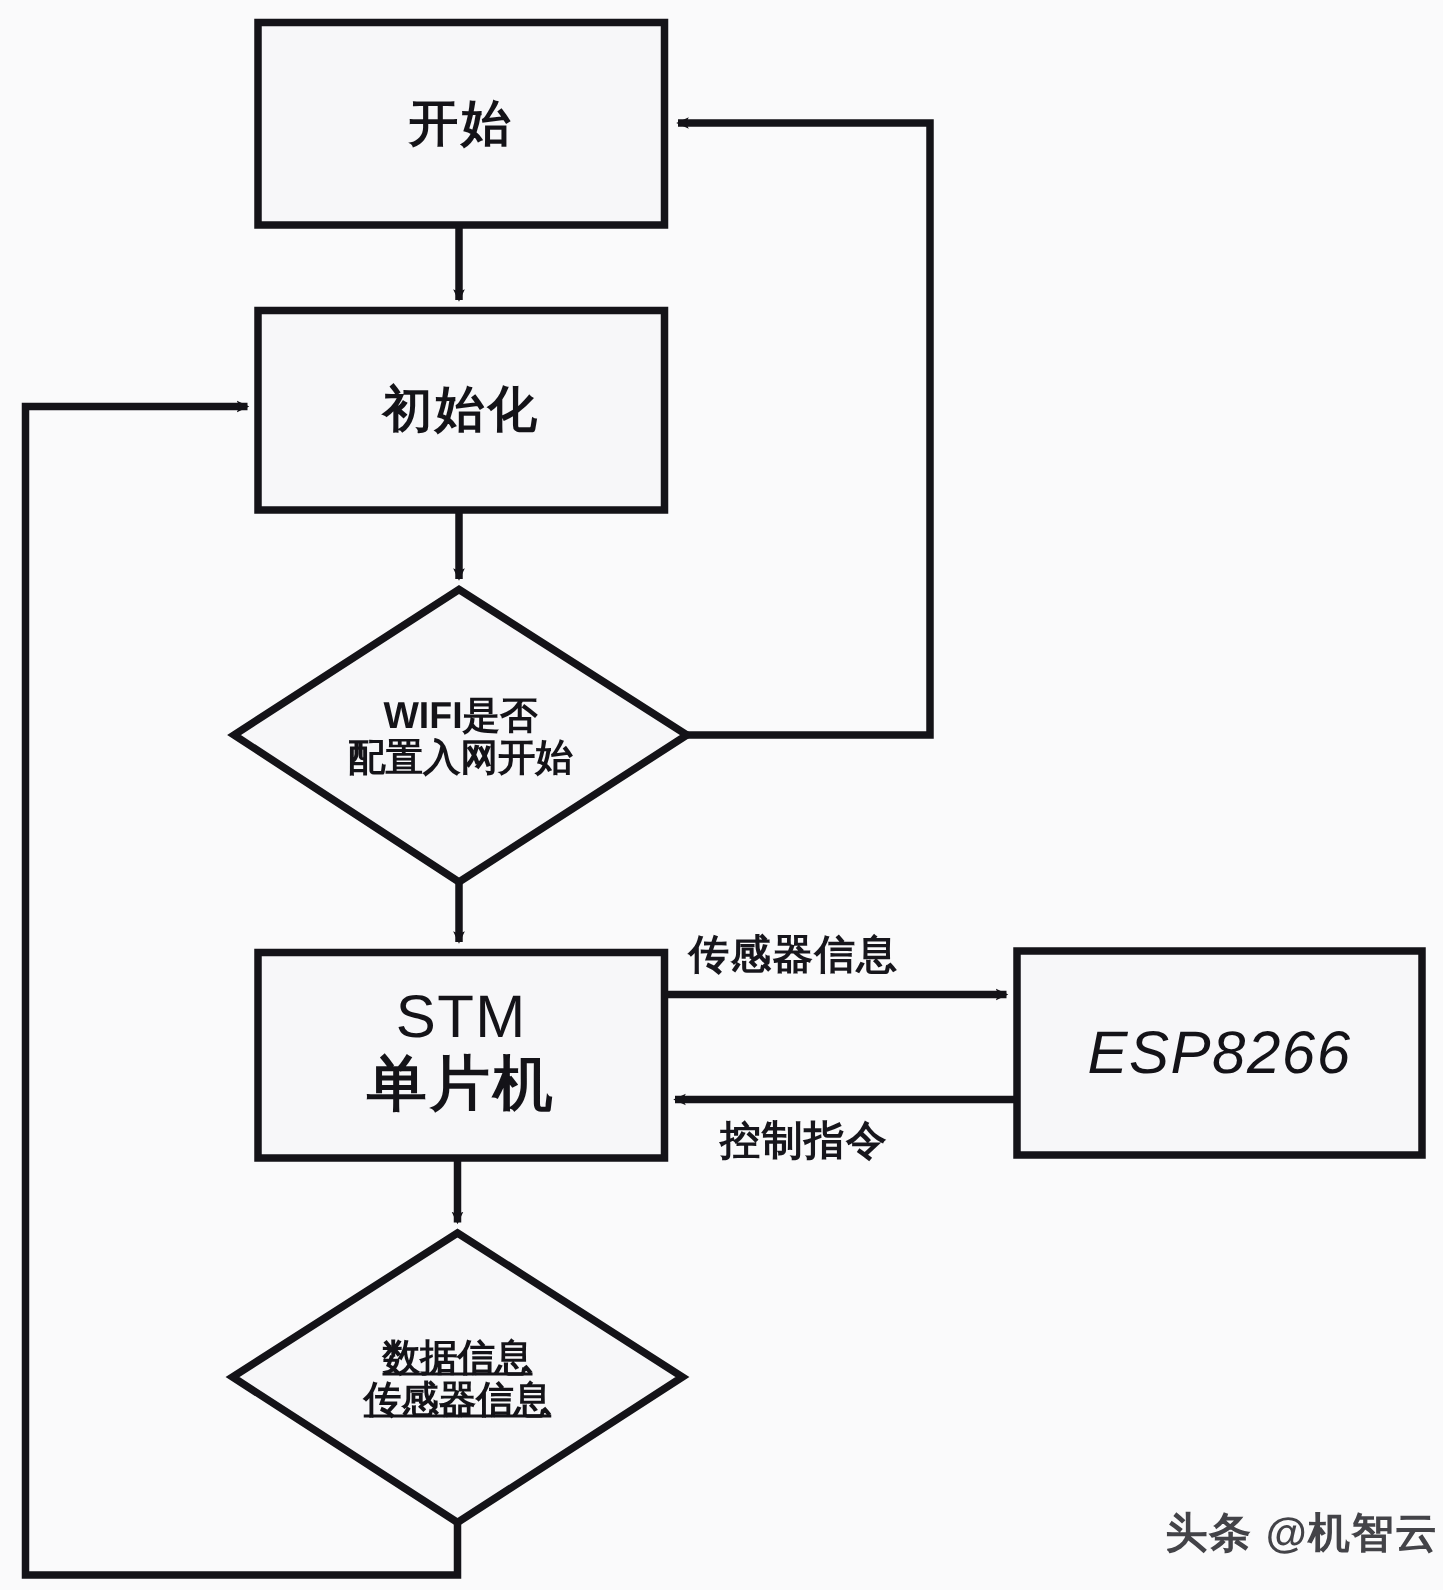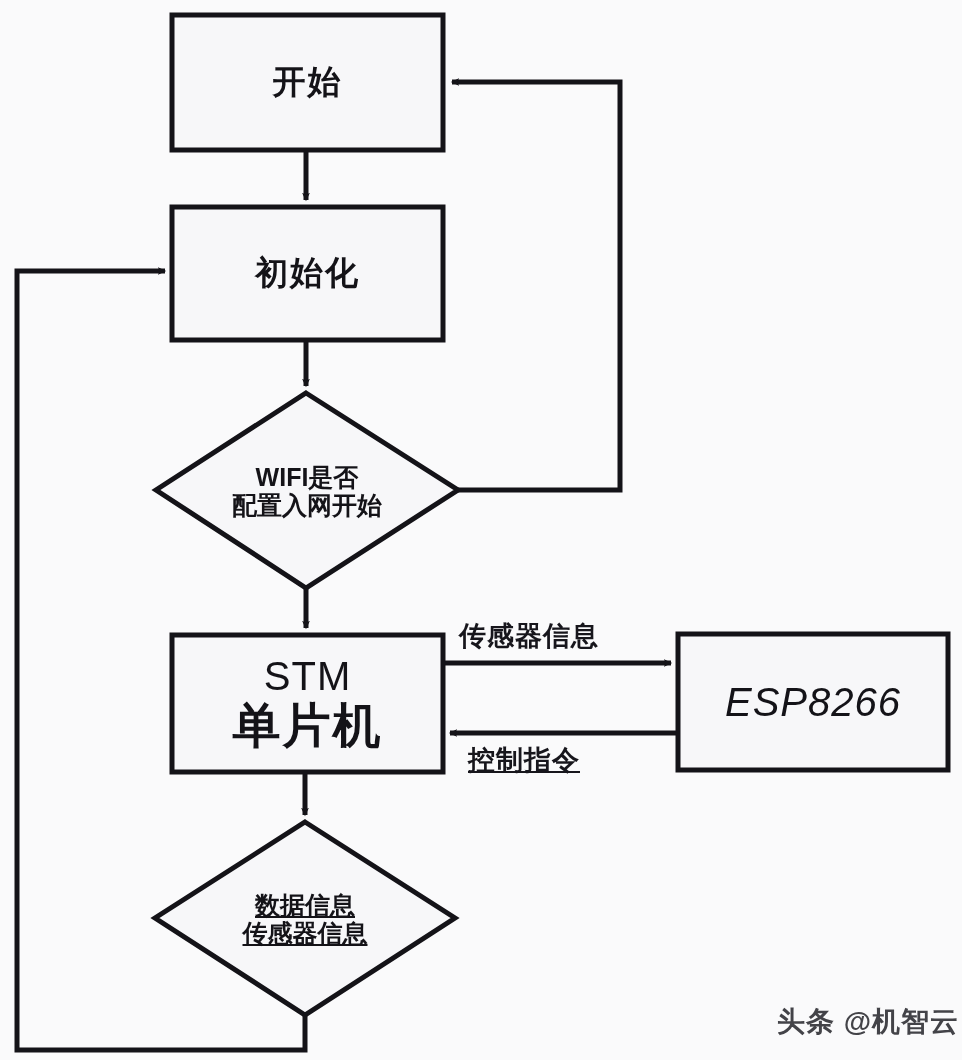--- a/index.html
+++ b/index.html
@@ -50,21 +50,21 @@
   .watermark {
     position: absolute;
     font-size: 28px;
     font-weight: 700;
     color: #2a2a30;
     letter-spacing: 1px;
     white-space: nowrap;
     opacity: 0.88;
   }
   .stm-stack .l1 { font-size: 40px; font-weight: 400; letter-spacing: 1px; }
-  .stm-stack .l2 { font-size: 48px; font-weight: 700; letter-spacing: 2px; }
+  .stm-stack .l2 { font-size: 40px; font-weight: 700; letter-spacing: 2px; }
 </style>
 </head>
 <body>
 
 <div id="canvas">
 
   <svg id="flow-svg" viewBox="0 0 962 1060">
     <defs>
       <marker id="arrowhead" markerWidth="9" markerHeight="9" refX="7.2" refY="4.5" orient="auto" markerUnits="userSpaceOnUse">
         <path d="M0,0.6 L8.4,4.5 L0,8.4 L1.9,4.5 Z" fill="#141318"></path>
@@ -98,39 +98,39 @@
 
   <div class="node-label lbl-diamond" style="left:156px; top:393px; width:302px; height:195px;">
     <span class="line">WIFI是否</span>
     <span class="line">配置入网开始</span>
   </div>
 
   <div class="node-label lbl-cn-big" style="left:172px; top:207px; width:271px; height:133px;">
     <span>初始化</span>
   </div>
 
-  <div class="node-label stm-stack" style="left:172px; top:635px; width:271px; height:137px;">
+  <div class="node-label stm-stack" style="left:172px; top:609px; width:271px; height:137px;justify-content:flex-end;">
     <span class="l1">STM</span>
     <span class="l2">单片机</span>
   </div>
 
   <div class="node-label lbl-esp" style="left:678px; top:634px; width:270px; height:136px;">
     <span>ESP8266</span>
   </div>
 
   <div class="node-label lbl-diamond" style="left:155px; top:822px; width:300px; height:193px;text-decoration:underline;">
     <span class="line">数据信息</span>
     <span class="line">传感器信息</span>
   </div>
 
   <div class="edge-label" style="left:459px; top:618px;">
     <span>传感器信息</span>
   </div>
 
-  <div class="edge-label" style="left:468px; top:742px;text-decoration:underline;">
+  <div class="edge-label" style="left:480px; top:742px;">
     <span>控制指令</span>
   </div>
 
   <div class="watermark" style="left:777px; top:1003px;">
     <span>头条 @机智云</span>
   </div>
 
 </div>
 
 </body></html>

